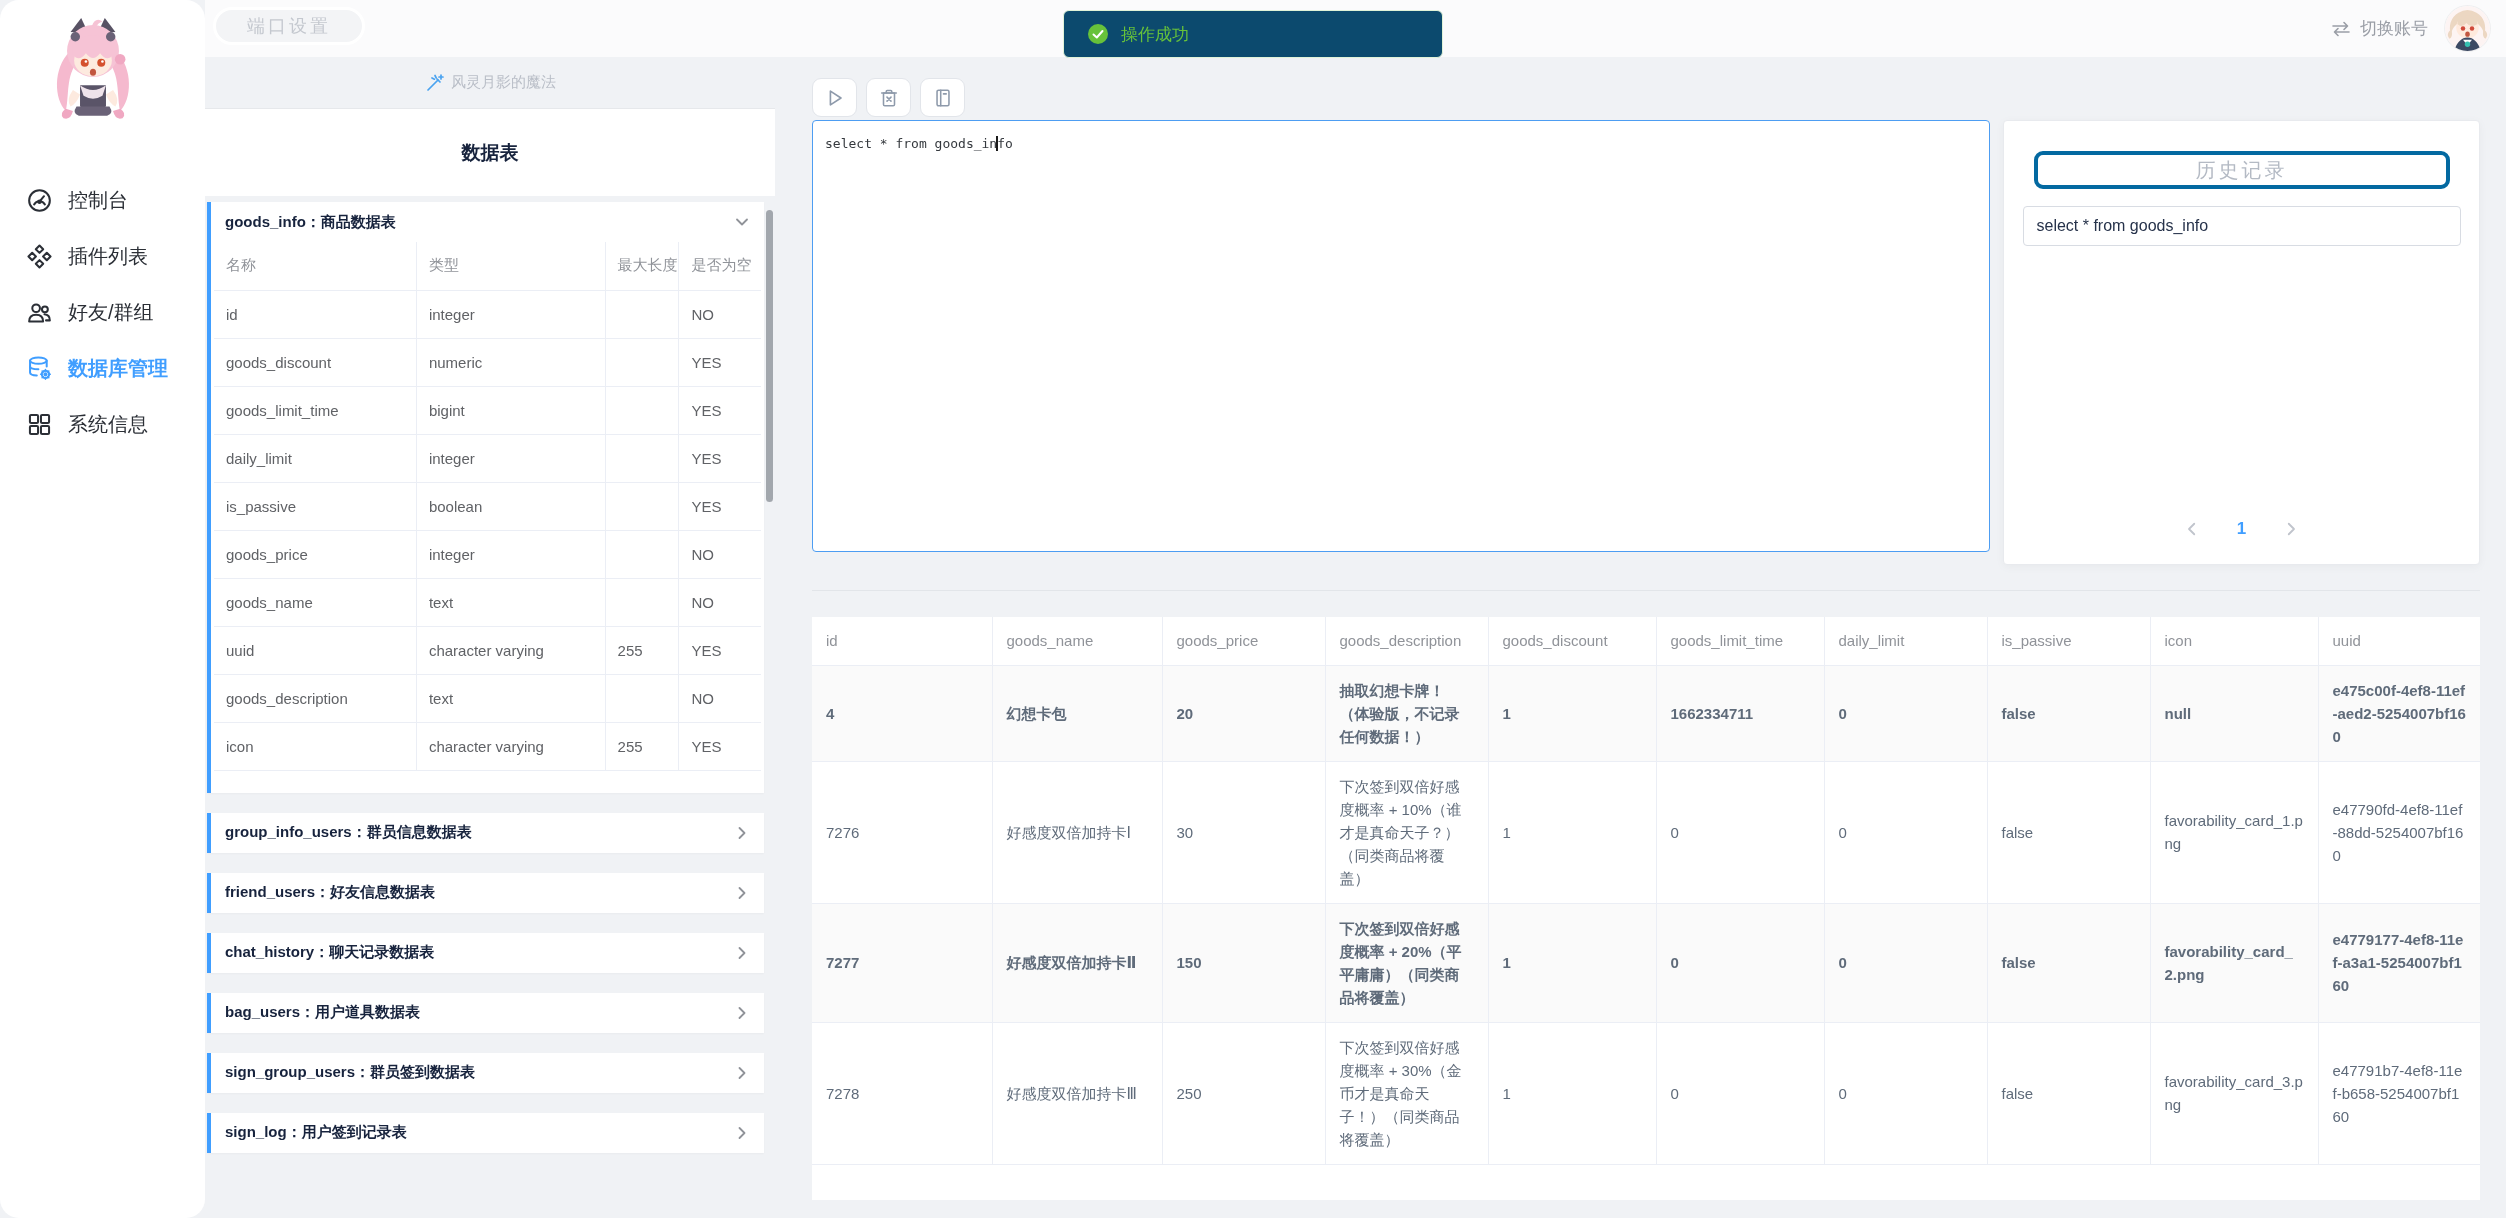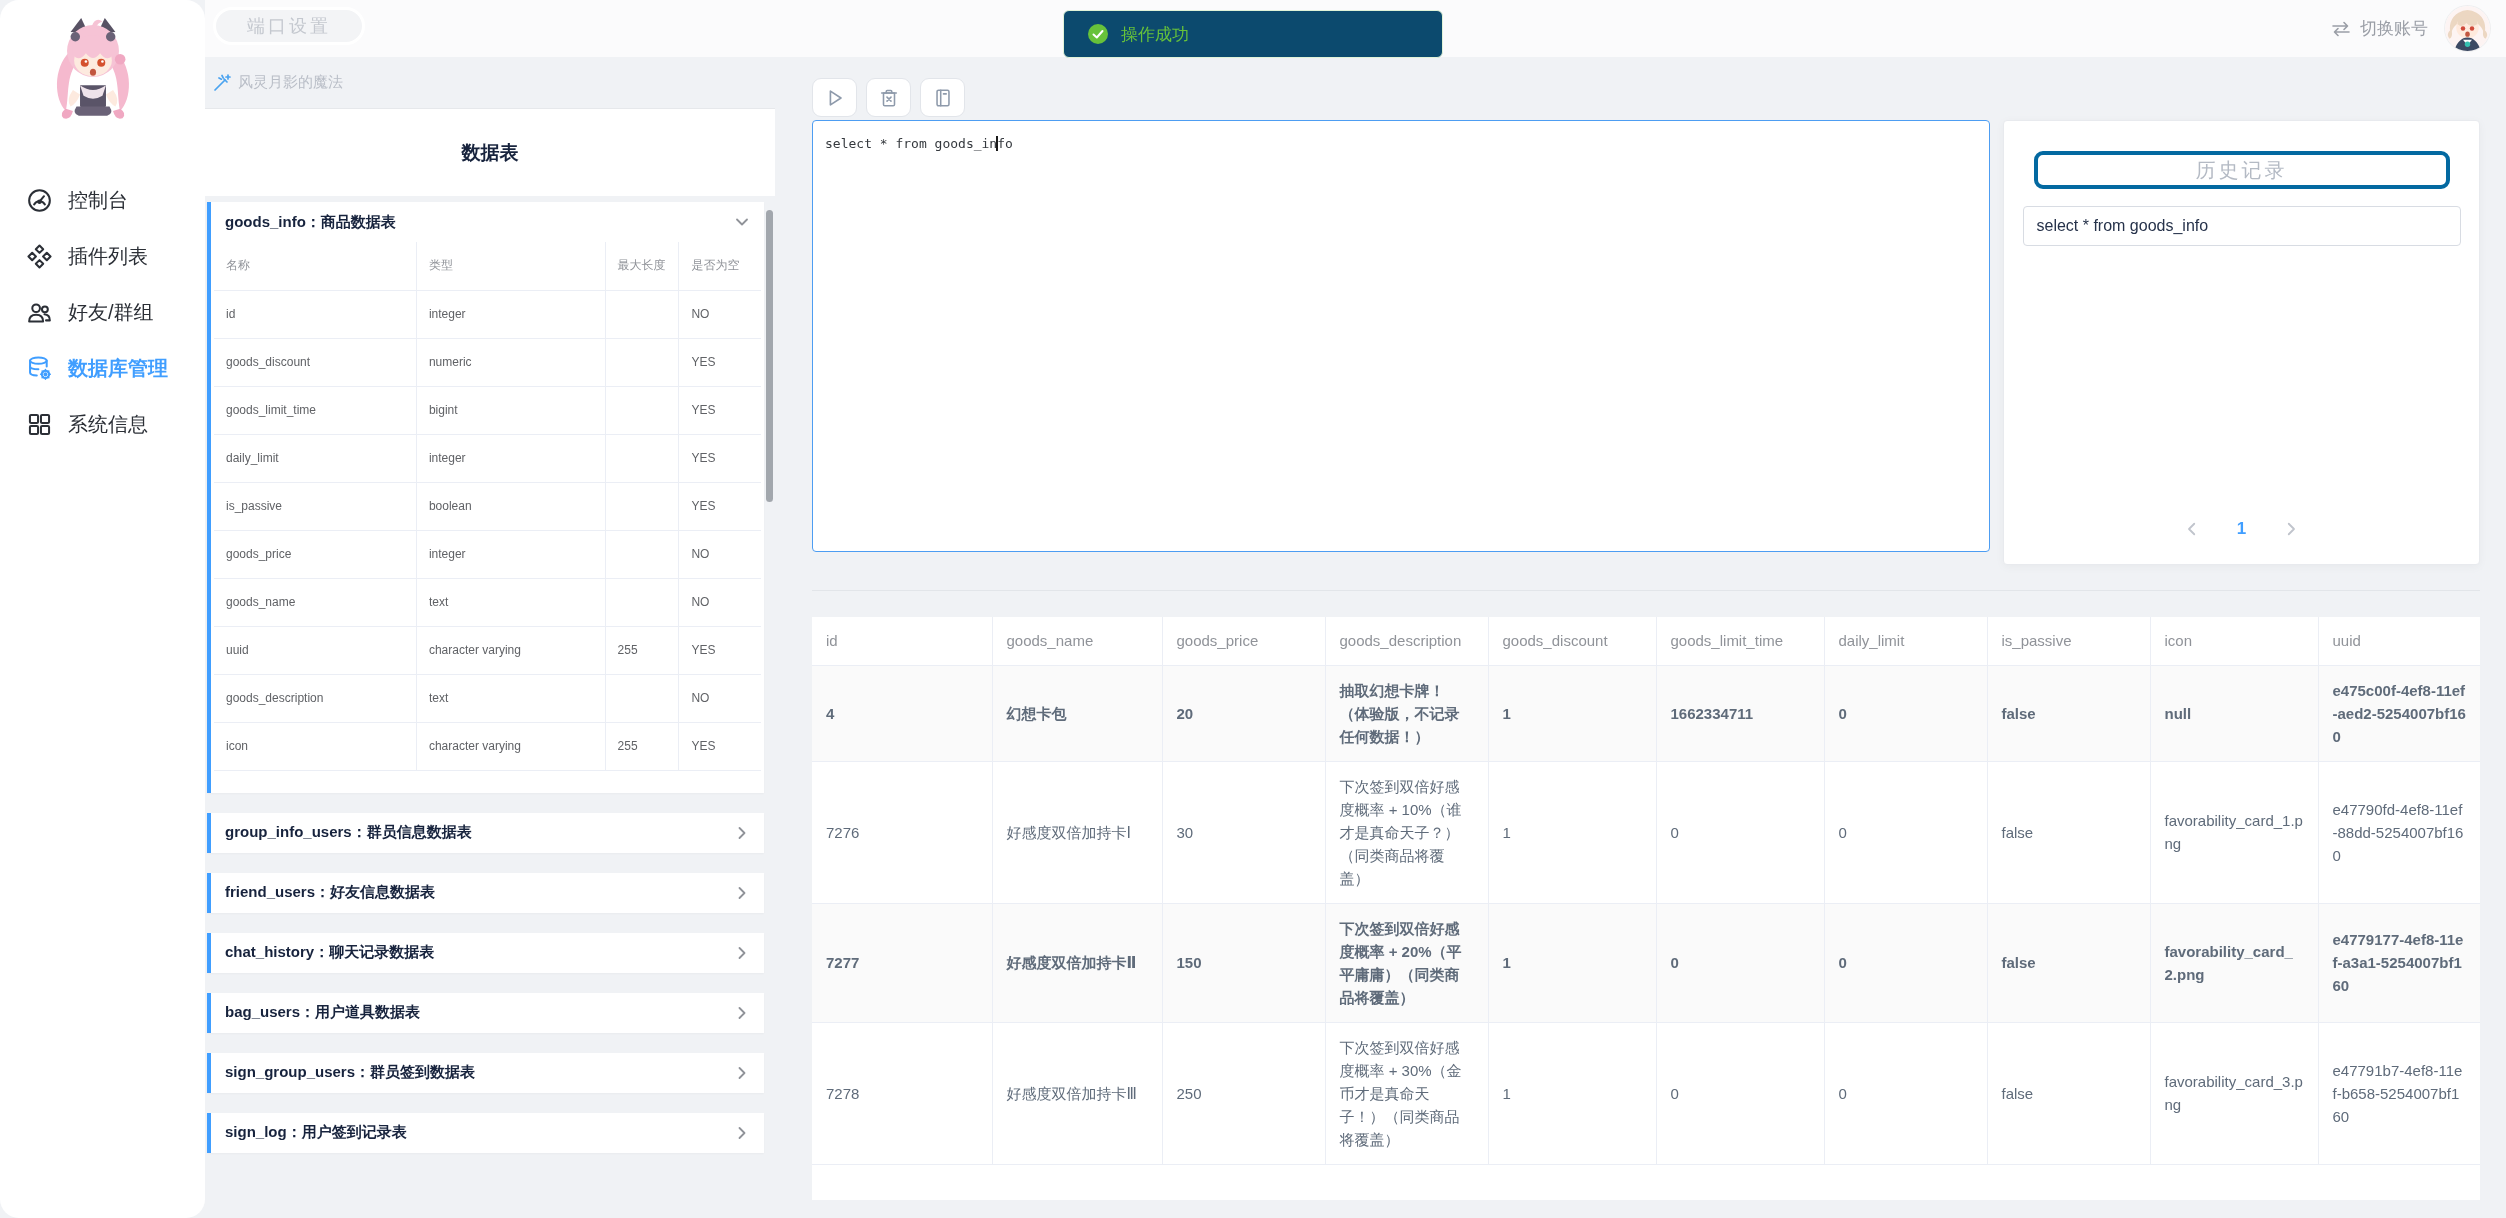--- a/index.html
+++ b/index.html
@@ -21,32 +21,32 @@
   .topbar { position:absolute; left:205px; top:0; width:2301px; height:57px; background:#fbfbfc; }
   .port-btn { position:absolute; left:8px; top:7px; width:152px; height:38px; border-radius:19px;
     border:3px solid #ffffff; background:#f3f4f6; color:#c4c8cf; font-size:18px; letter-spacing:3px;
     display:flex; align-items:center; justify-content:center; cursor:pointer; }
   .switch-account { position:absolute; right:78px; top:17px; display:flex; align-items:center; gap:9px; color:#9a9ea6; font-size:17px; cursor:pointer; }
   .mini-avatar { position:absolute; right:16px; top:6px; width:45px; height:45px; border-radius:50%; overflow:hidden; box-shadow:0 0 0 1px rgba(0,0,0,.05); cursor:pointer; }
   .toast { position:absolute; left:1063px; top:10px; width:380px; height:48px; z-index:20;
     background:#0c4a6e; border:1px solid #e1f3d8; border-radius:6px;
     display:flex; align-items:center; gap:13px; padding-left:24px; color:#67c23a; font-size:17px; }
   
-  .watermark { position:absolute; left:211px; top:57px; width:570px; height:51px;
-    display:flex; align-items:center; justify-content:flex-start; gap:5px; color:#b9bec7; font-size:15px; }
+  .watermark { position:absolute; left:205px; top:57px; width:570px; height:51px;
+    display:flex; align-items:center; justify-content:center; gap:5px; color:#b9bec7; font-size:15px; }
   .panel-title-strip { position:absolute; left:205px; top:108px; width:570px; height:88px;
     background:#fff; border-top:1px solid #e6e8eb;
     display:flex; align-items:center; justify-content:center; font-size:19px; font-weight:bold; color:#17233d; }
   .tables-list { position:absolute; left:207px; top:202px; width:557px; }
   .tcard { background:#fff; border-left:4px solid #409eff; box-shadow:0 1px 2px rgba(0,0,0,.03); cursor:pointer; }
   .tcard + .tcard { margin-top:20px;text-align:center; }
   .tcard-header { position:relative; height:40px; display:flex; align-items:center; padding:0 38px 0 14px; font-size:15px; font-weight:bold; color:#17233d; }
   .tcard-header .chev { position:absolute; right:12px; top:10px; width:20px; height:20px; color:#909399; }
   .tcard.expanded { padding-bottom:22px; }
-  table.inner { width:calc(100% - 6px); margin-left:3px; border-collapse:collapse; table-layout:fixed; font-size:12px; }
+  table.inner { width:calc(100% - 6px); margin-left:3px; border-collapse:collapse; table-layout:fixed; font-size:15px; }
   table.inner th, table.inner td { height:48px; padding:0 12px; text-align:left; font-weight:normal;
     border-bottom:1px solid #ebeef5; overflow:hidden; white-space:nowrap; }
   table.inner th:not(:last-child), table.inner td:not(:last-child) { border-right:1px solid #ebeef5; }
   table.inner th { color:#909399; }
   table.inner td { color:#606266; }
   .scroll-thumb { position:absolute; left:766px; top:210px; width:7px; height:292px; background:#8f939b; border-radius:4px; opacity:.8; }
   
   .toolbar { position:absolute; left:812px; top:78px; display:flex; gap:9px; }
   .tool-btn { width:45px; height:39px; background:#fff; border:1px solid #e2e5ea; border-radius:9px;
     display:flex; align-items:center; justify-content:center; color:#8e9aab; cursor:pointer; }

